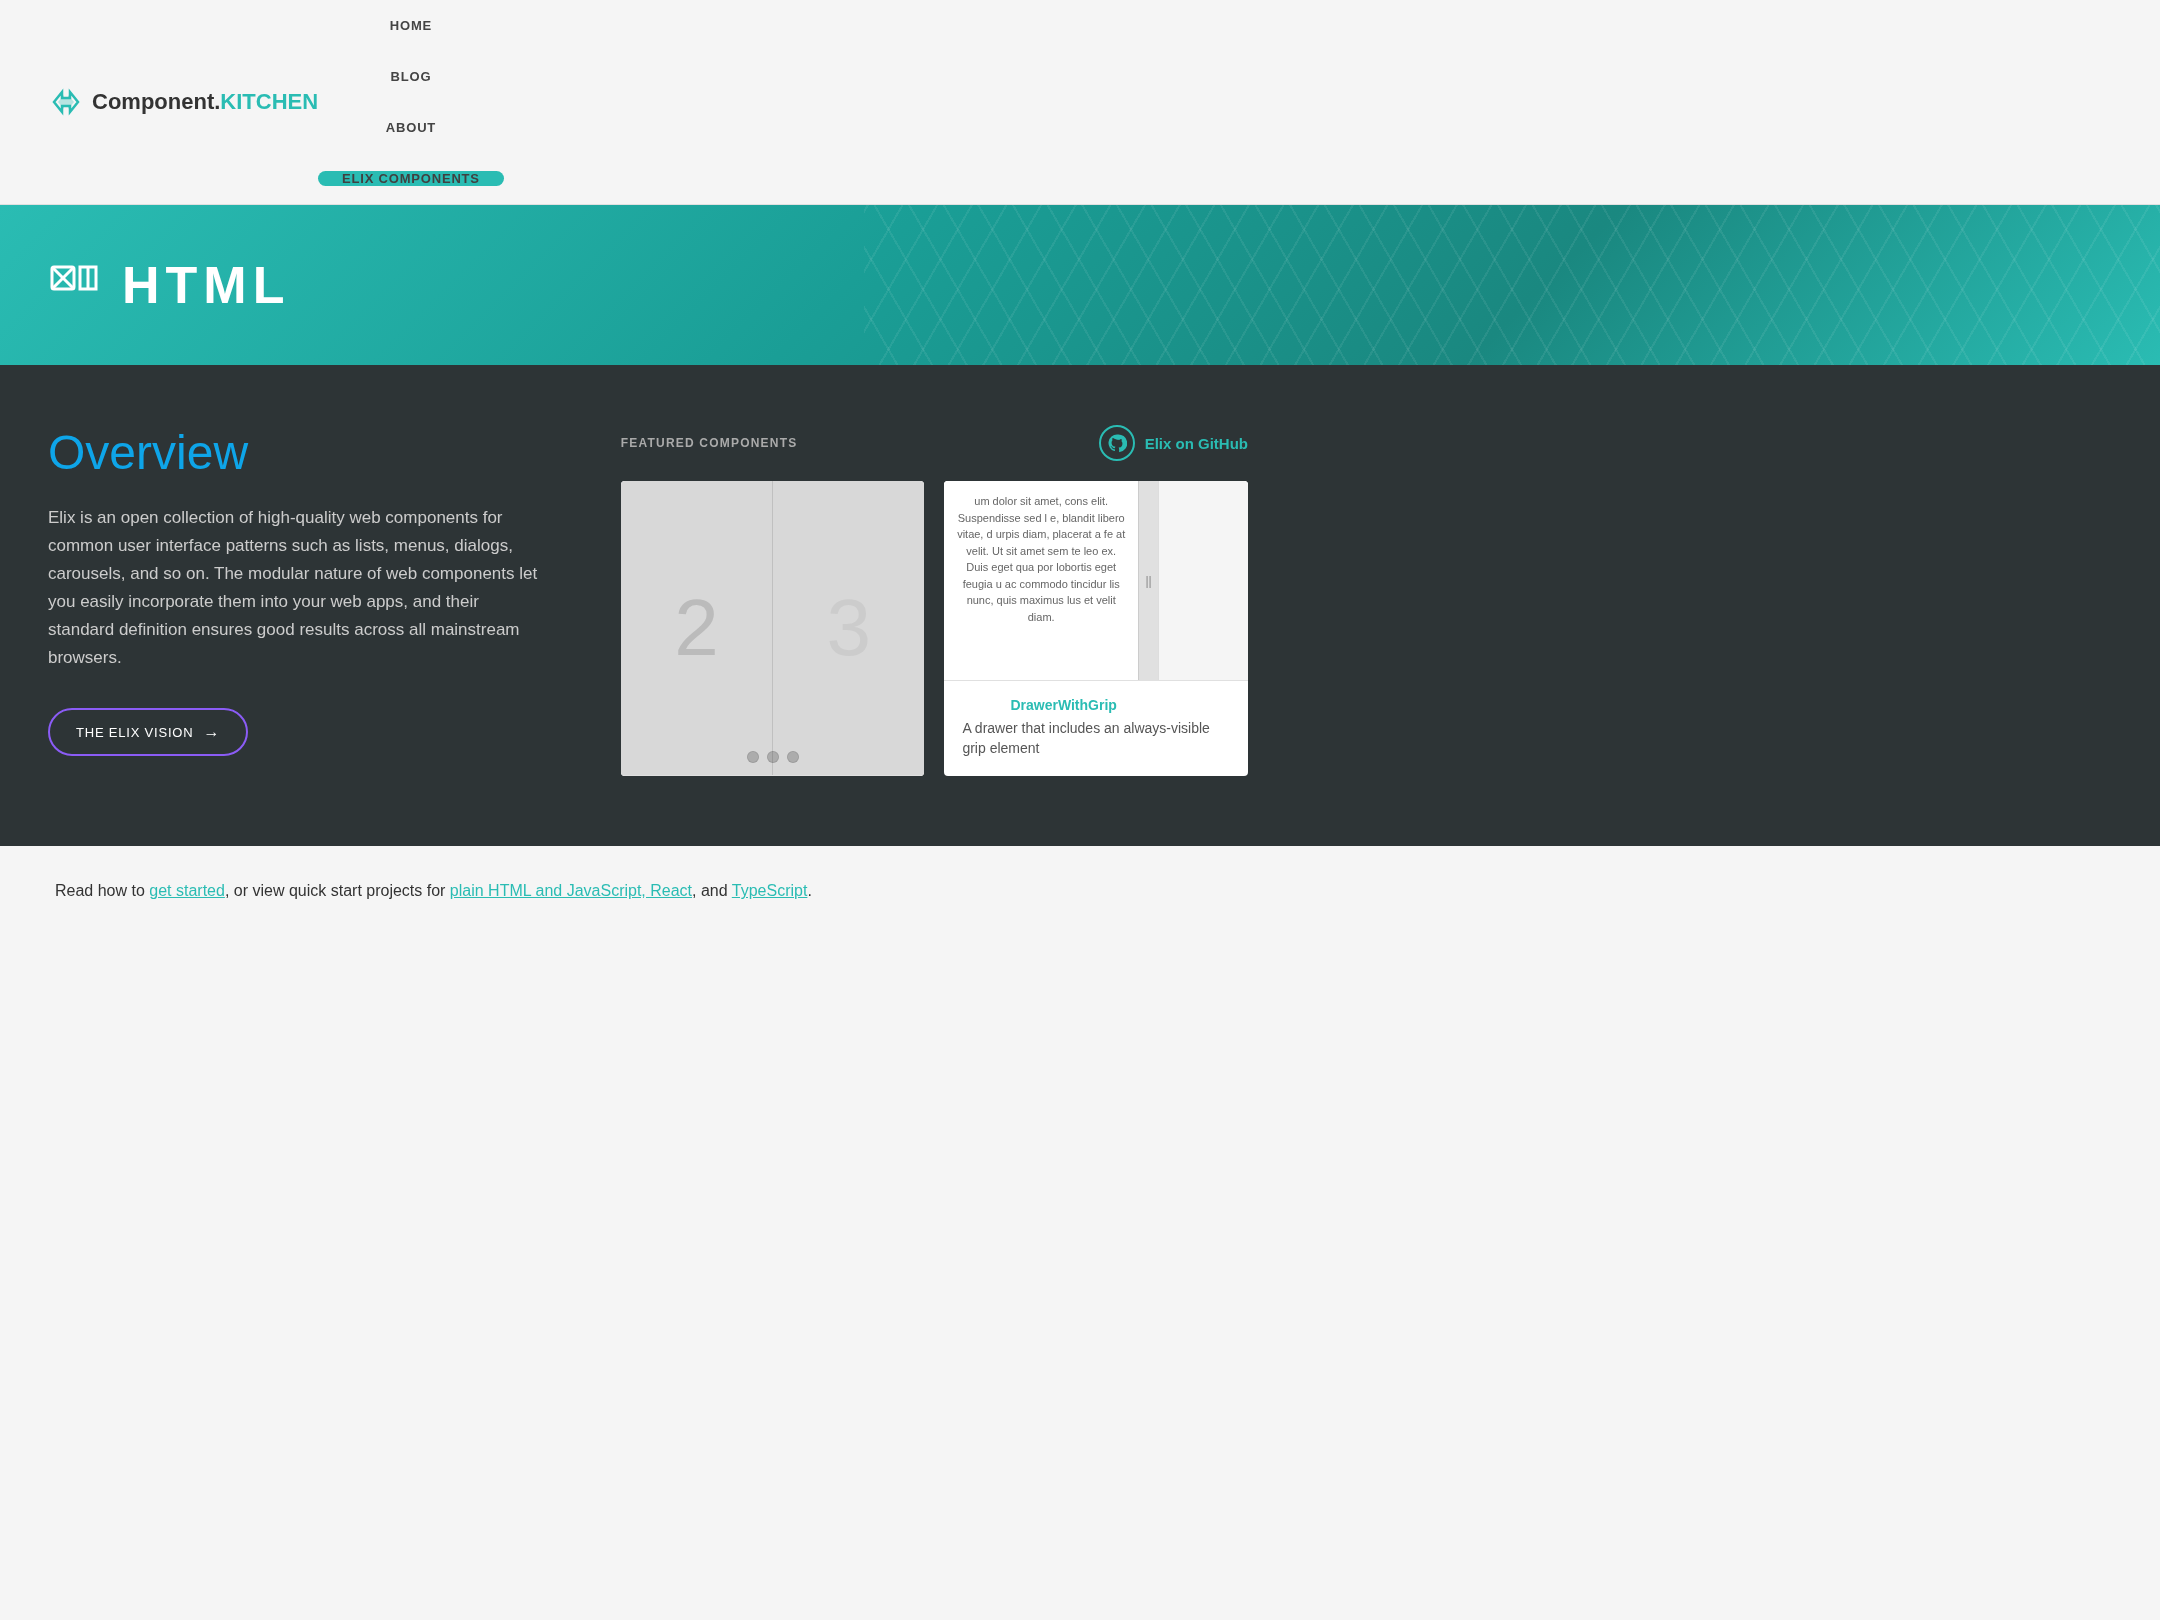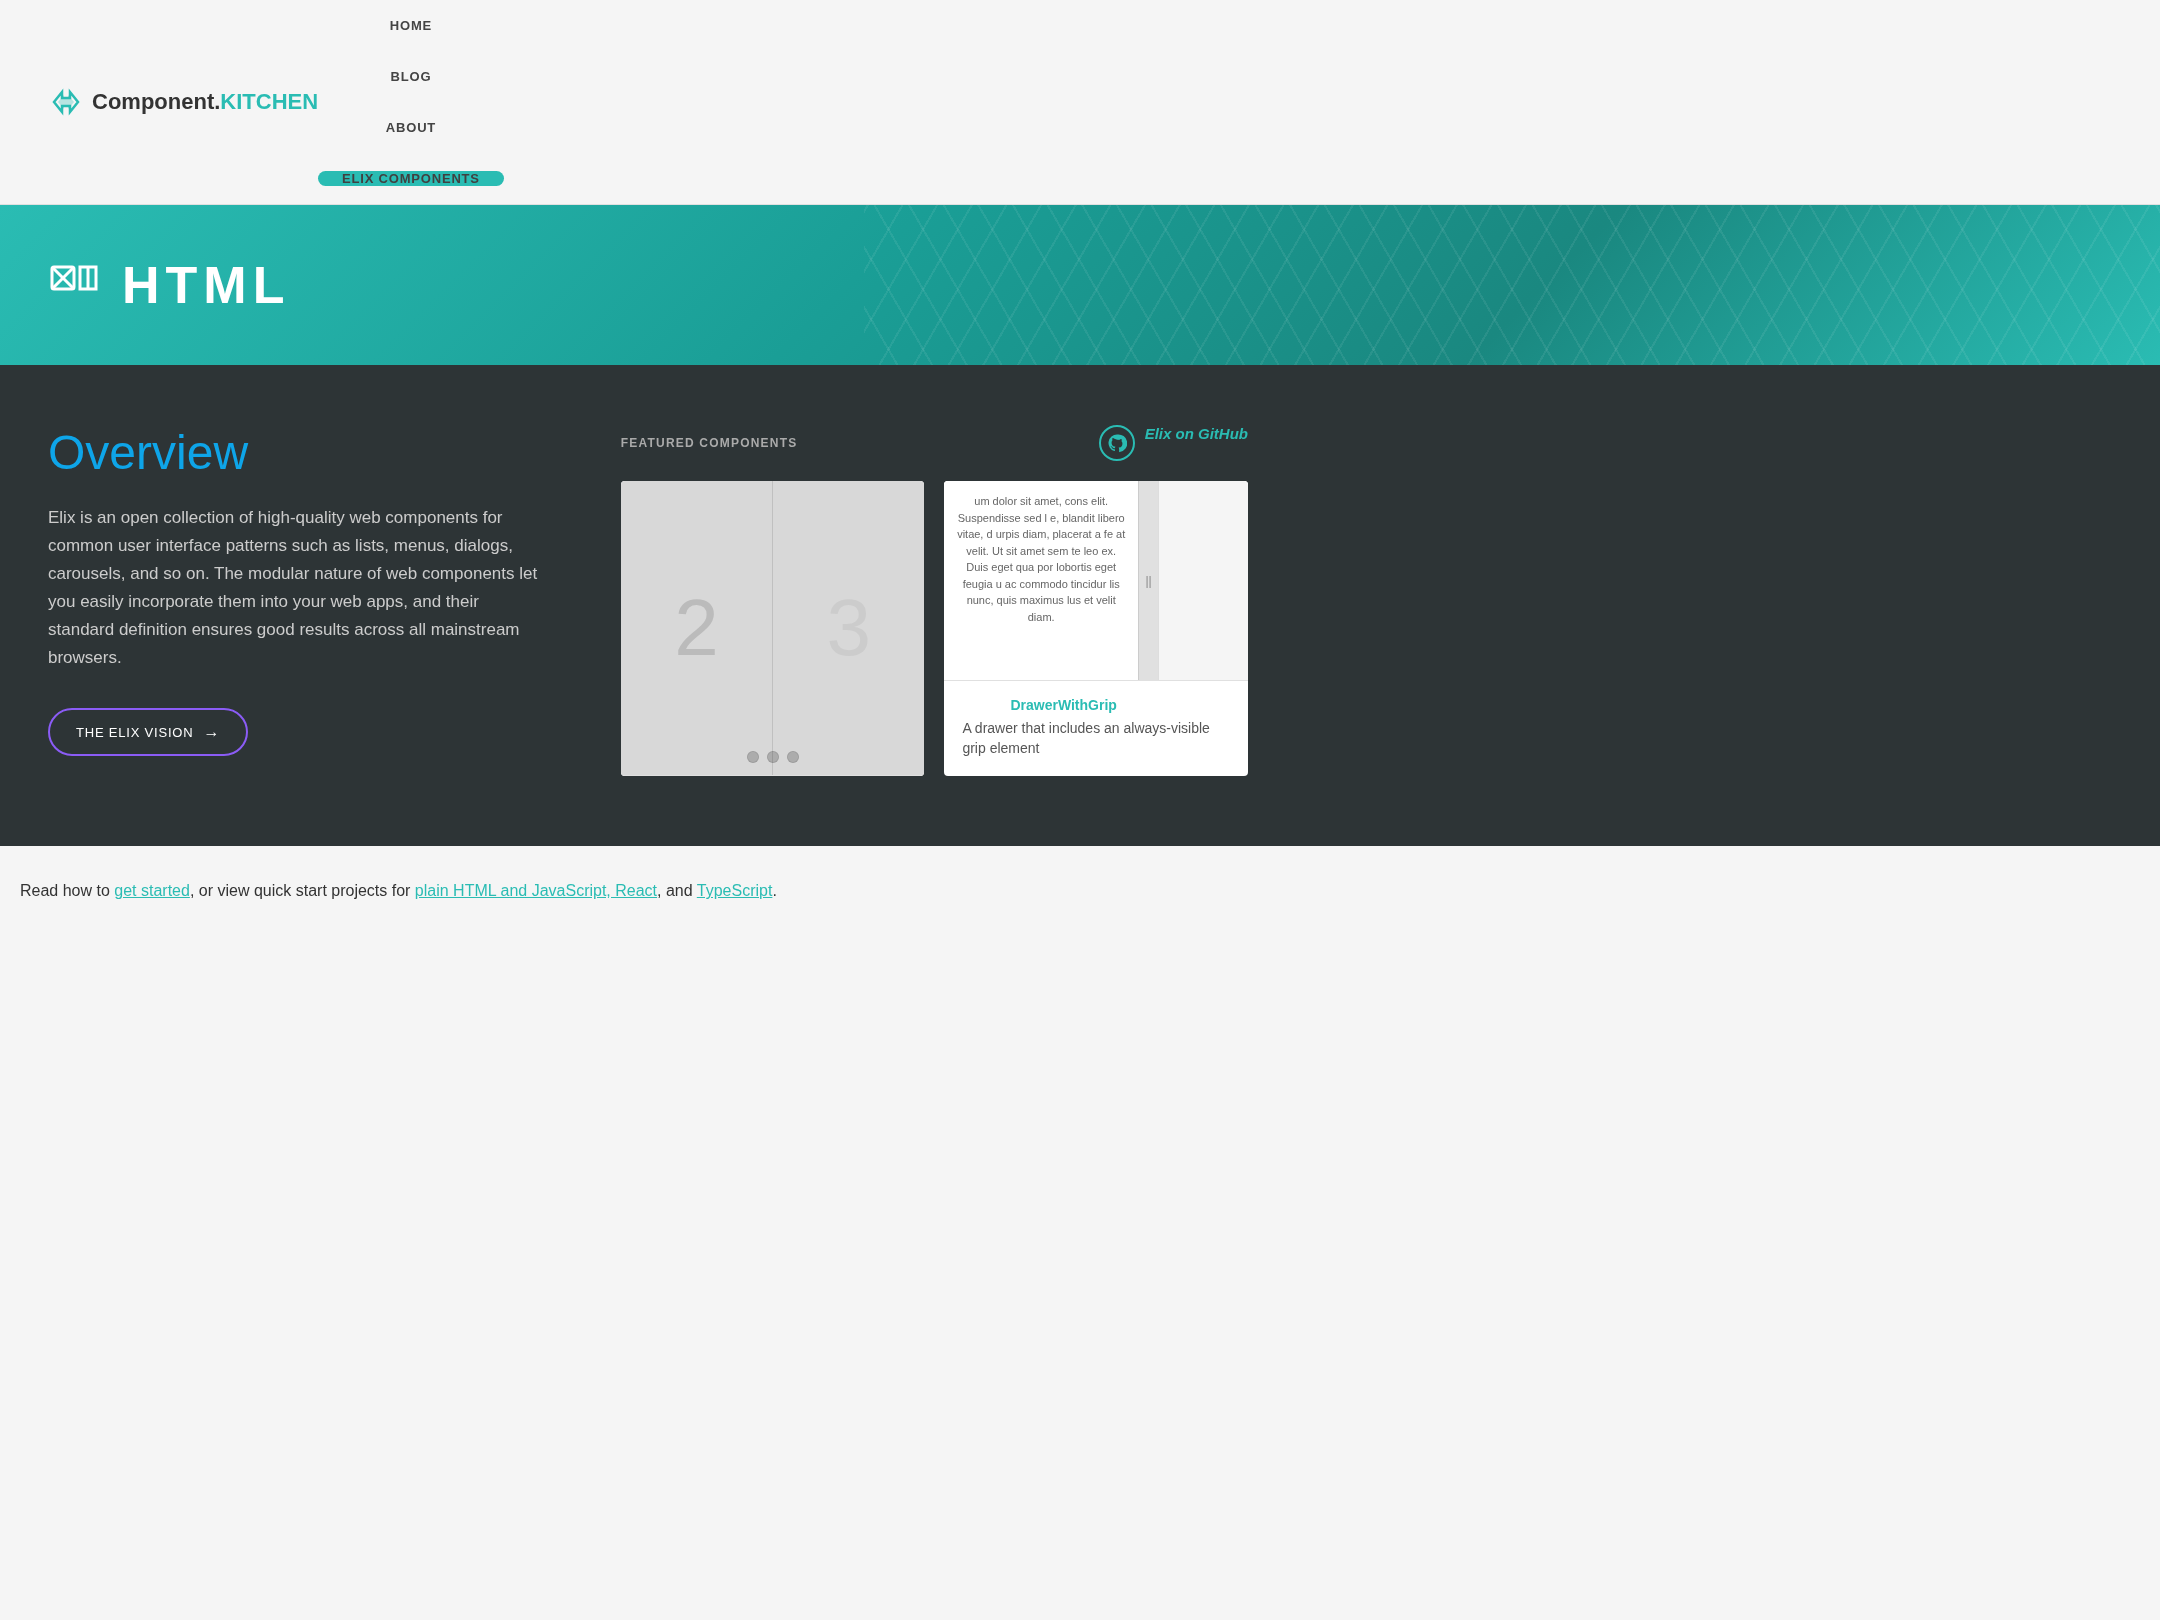--- a/index.html
+++ b/index.html
@@ -145,24 +145,23 @@
       margin-bottom: 20px;
     }
     .featured-label {
       font-size: 12px;
       font-weight: 700;
       color: #aaa;
       letter-spacing: 1.2px;
     }
     .github-link {
       display: flex;
-      align-items: flex-start;
+      align-items: center;
       gap: 10px;
       text-decoration: none;
-      font-style: italic;
     }
     .github-icon-circle {
       width: 36px;
       height: 36px;
       border: 2px solid #2abcb3;
       border-radius: 50%;
       display: flex;
       align-items: center;
       justify-content: center;
       color: #2abcb3;
@@ -281,21 +280,21 @@
     }
     .card-description {
       font-size: 14px;
       color: #555;
       line-height: 1.4;
     }
 
     
     .footer-area {
       background: #f5f5f5;
-      padding: 36px 20px;
+      padding: 36px 55px;
       font-size: 16px;
       color: #333;
     }
     .footer-link {
       color: #2abcb3;
       text-decoration: underline;
     }
   </style>
 </head>
 <body>

